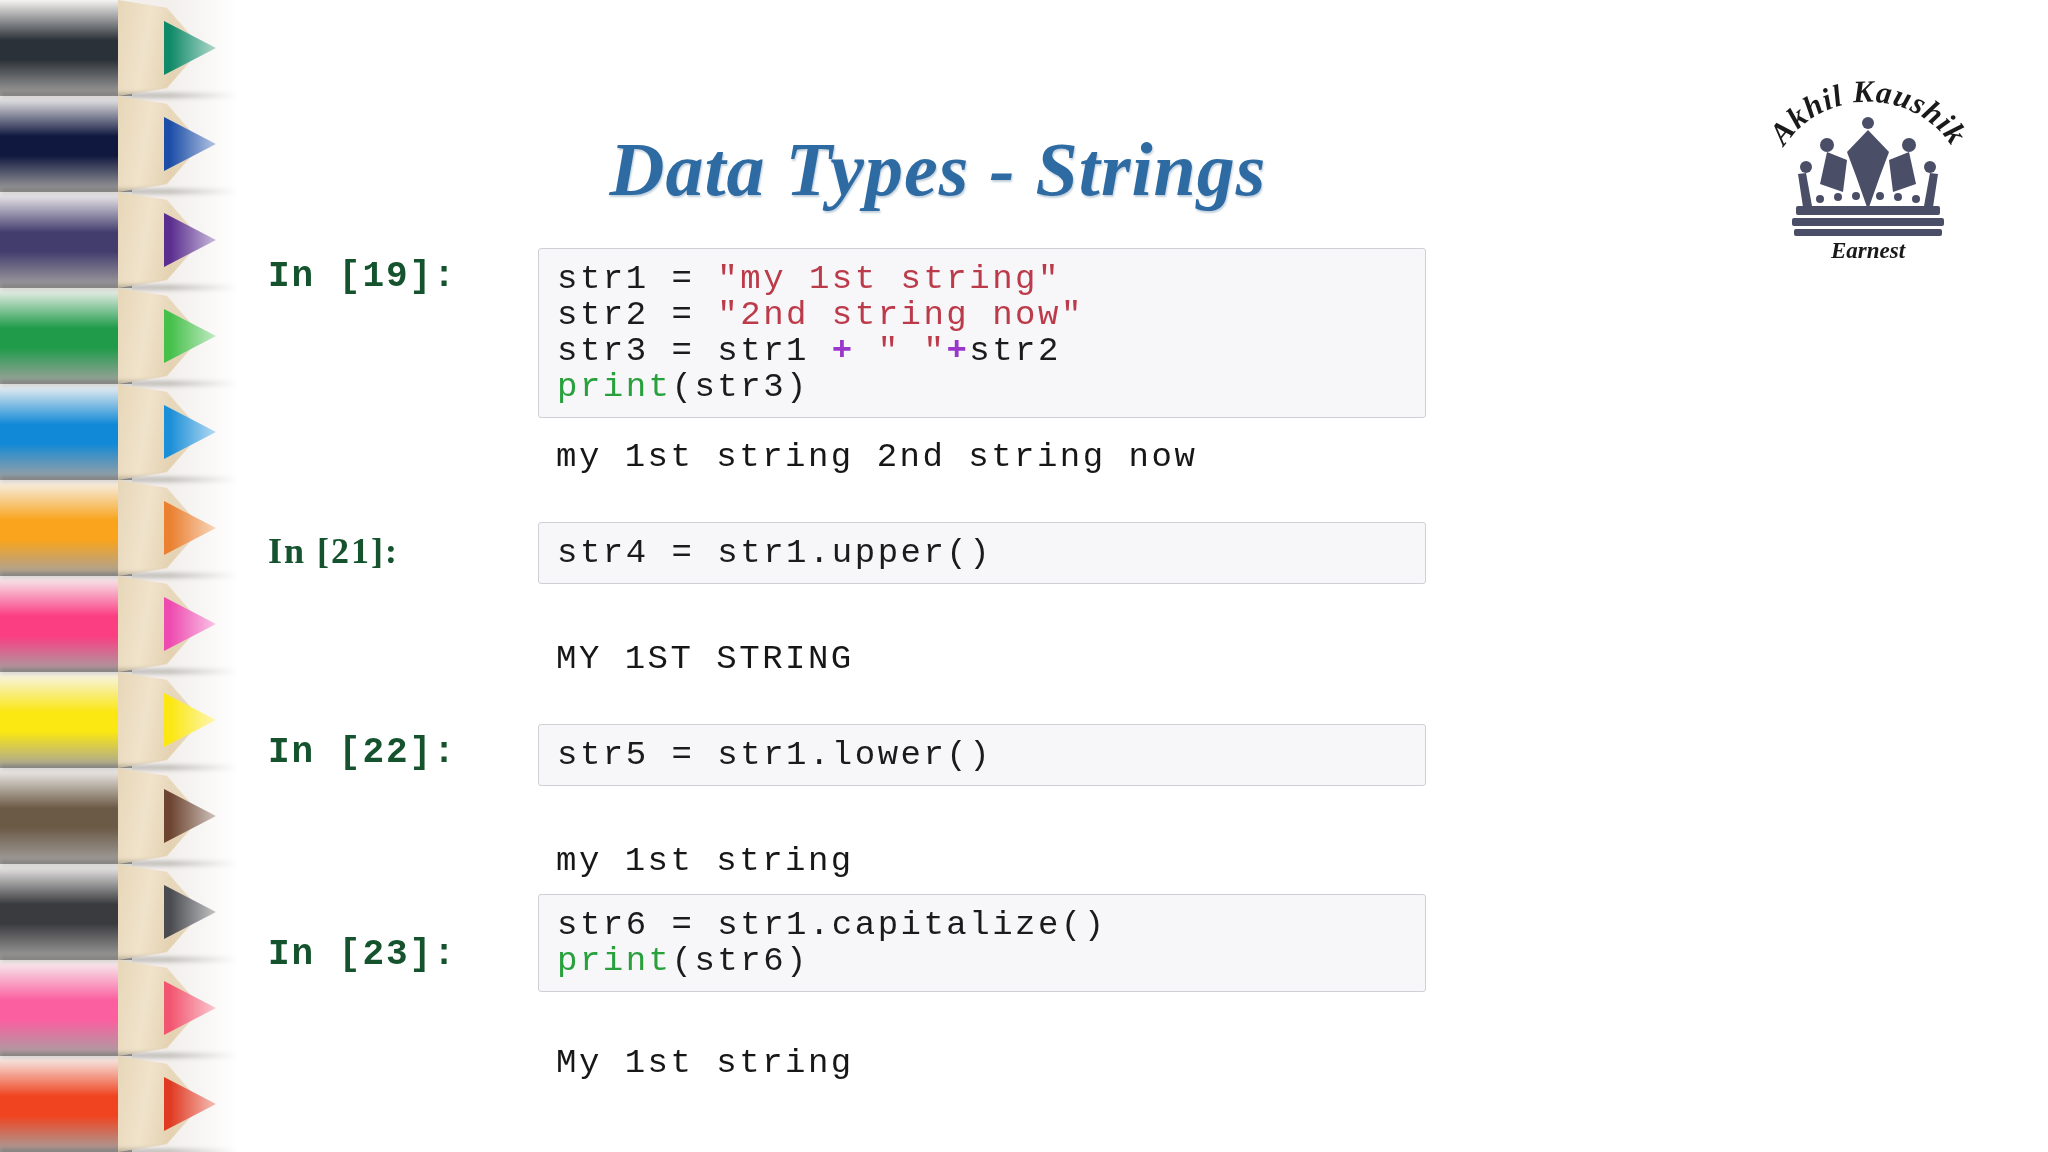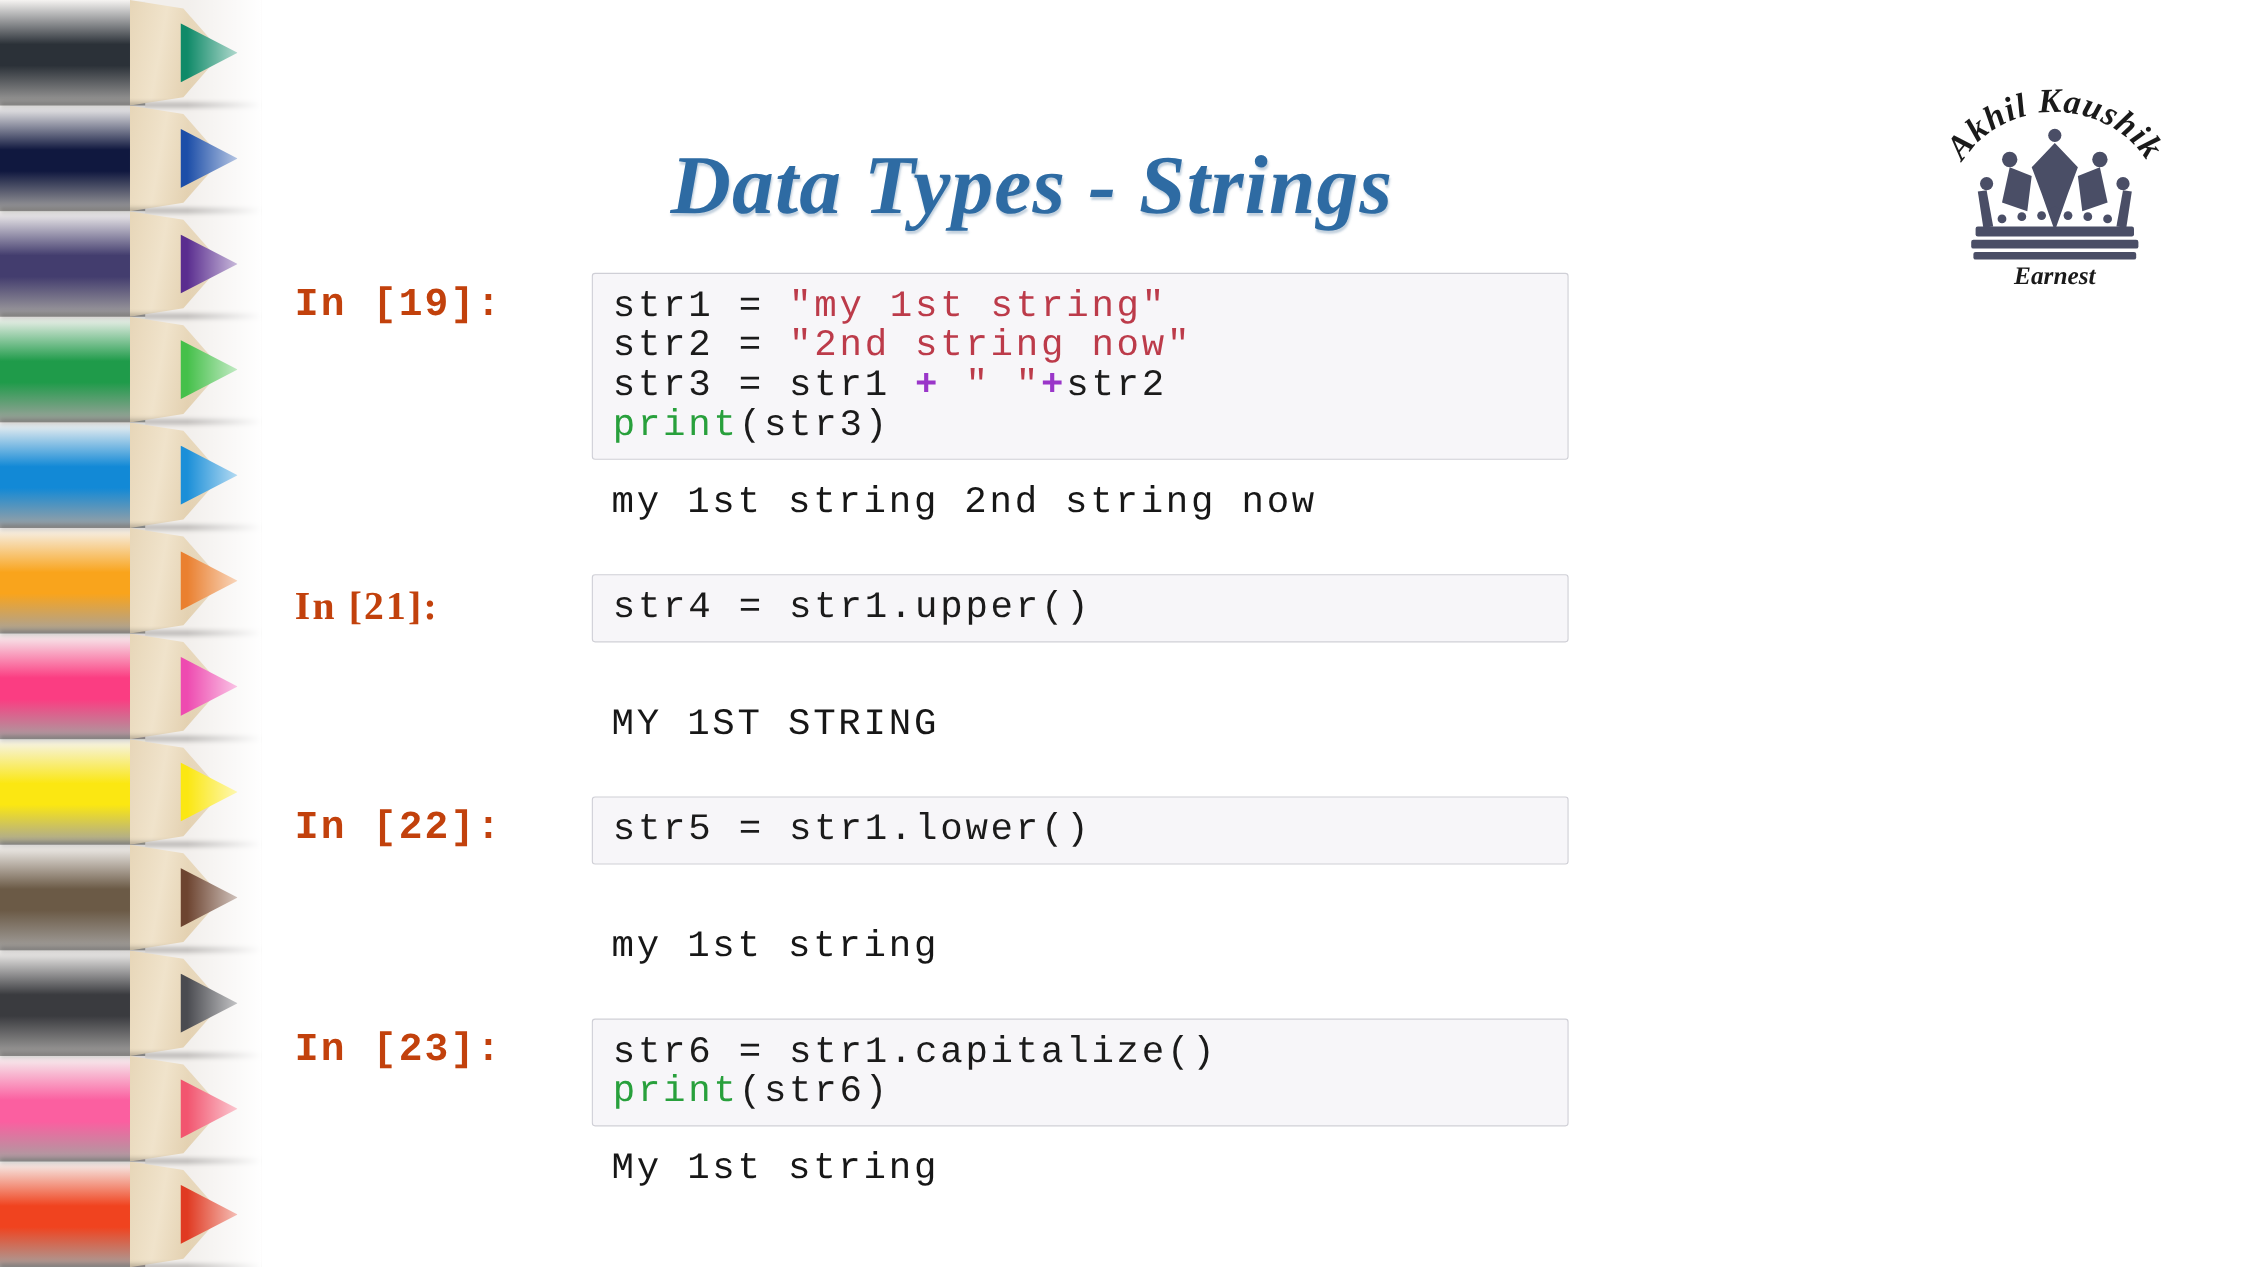--- a/index.html
+++ b/index.html
@@ -108,21 +108,21 @@
   .cell { position: relative; }
   .prompt {
     position: absolute;
     left: 30px;
     width: 240px;
     text-align: left;
     font-family: "Liberation Mono", "DejaVu Sans Mono", monospace;
     font-size: 36px;
     font-weight: bold;
     letter-spacing: 2px;
-    color: #c2410c;
+    color: #14532d;
     white-space: pre;
   }
   .code-box {
     position: absolute;
     left: 300px;
     width: 888px;
     background: #f7f6f9;
     border: 1px solid #cfcfd6;
     border-radius: 3px;
     box-sizing: border-box;
@@ -290,21 +290,21 @@
       </div>
       <div class="cell">
         <div class="prompt" style="top: 484px;">In [22]:</div>
         <div class="code-box" style="top: 476px;">
           <div class="code-line"><span>str5 = str1.lower()</span></div>
         </div>
         <div class="output" style="top: 594px;">my 1st string</div>
       </div>
       <div class="cell">
         <div class="prompt" style="top: 686px;">In [23]:</div>
-        <div class="code-box" style="top: 678px;">
+        <div class="code-box" style="top: 646px;">
           <div class="code-line"><span>str6 = str1.capitalize()</span></div>
           <div class="code-line"><span class="tok-fn">print</span><span>(str6)</span></div>
         </div>
         <div class="output" style="top: 796px;">My 1st string</div>
       </div>
     </div>
 
 </div>
 
 </body></html>

